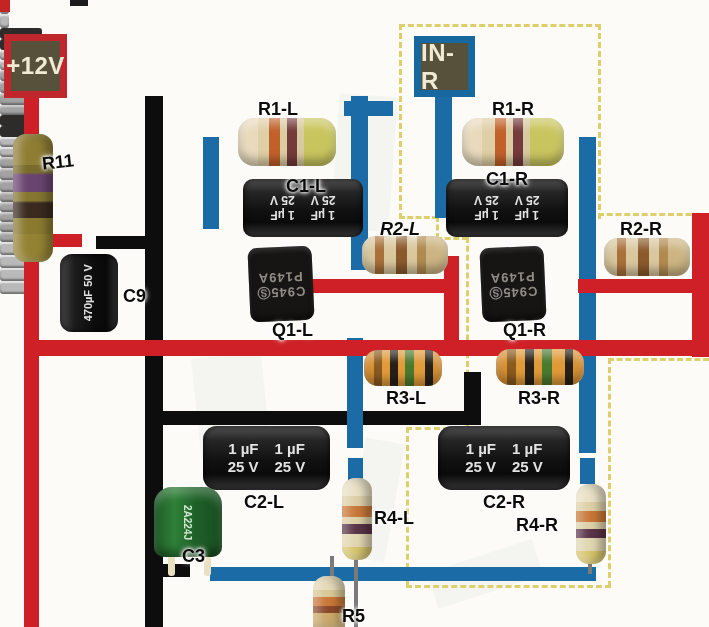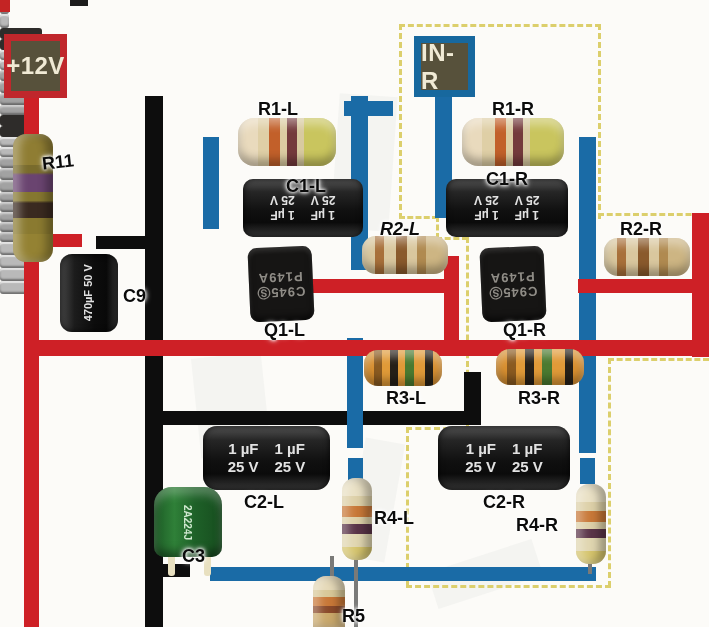--- a/index.html
+++ b/index.html
@@ -147,21 +147,21 @@
 
   <div class="lead-gy" style="left:308px;top:253px;width:40px;height:11px;"></div>
   <div class="lead-gy" style="left:308px;top:277px;width:44px;height:12px;"></div>
   <div class="lead-gy" style="left:308px;top:299px;width:38px;height:12px;"></div>
   <div class="trans" style="left:249px;top:247px;width:64px;height:74px;">
     <div class="mark flip">
       <div>C945Ⓢ</div>
       <div>P149A</div>
     </div>
   </div>
-  <div class="lbl" style="left:264px;top:320px;">Q1-L</div>
+  <div class="lbl" style="left:272px;top:320px;">Q1-L</div>
 
   <div class="lead-gy" style="left:340px;top:249px;width:28px;height:10px;"></div>
   <div class="res" style="left:362px;top:236px;width:86px;height:38px;border-radius:14px;
               background:linear-gradient(90deg,#d9c79e 0 15%,#a8703a 15% 25%,#d9c79e 25% 40%,#8a5a2c 40% 52%,#d9c79e 52% 64%,#b08a50 64% 74%,#cdb583 74% 100%);"></div>
   <div class="lbl" style="left:380px;top:219px;font-style:italic;">R2-L</div>
 
   <div class="lead-dk" style="left:438px;top:139px;width:30px;height:11px;"></div>
   <div class="lead-dk" style="left:558px;top:141px;width:32px;height:11px;"></div>
   <div class="res" style="left:462px;top:118px;width:102px;height:48px;
               background:linear-gradient(90deg,#e9dabd 0 20%,#dfcfa6 20% 32%,#c2602a 32% 43%,#dccca2 43% 50%,#743a3c 50% 60%,#d8caa0 60% 67%,#c9c55e 67% 100%);"></div>

